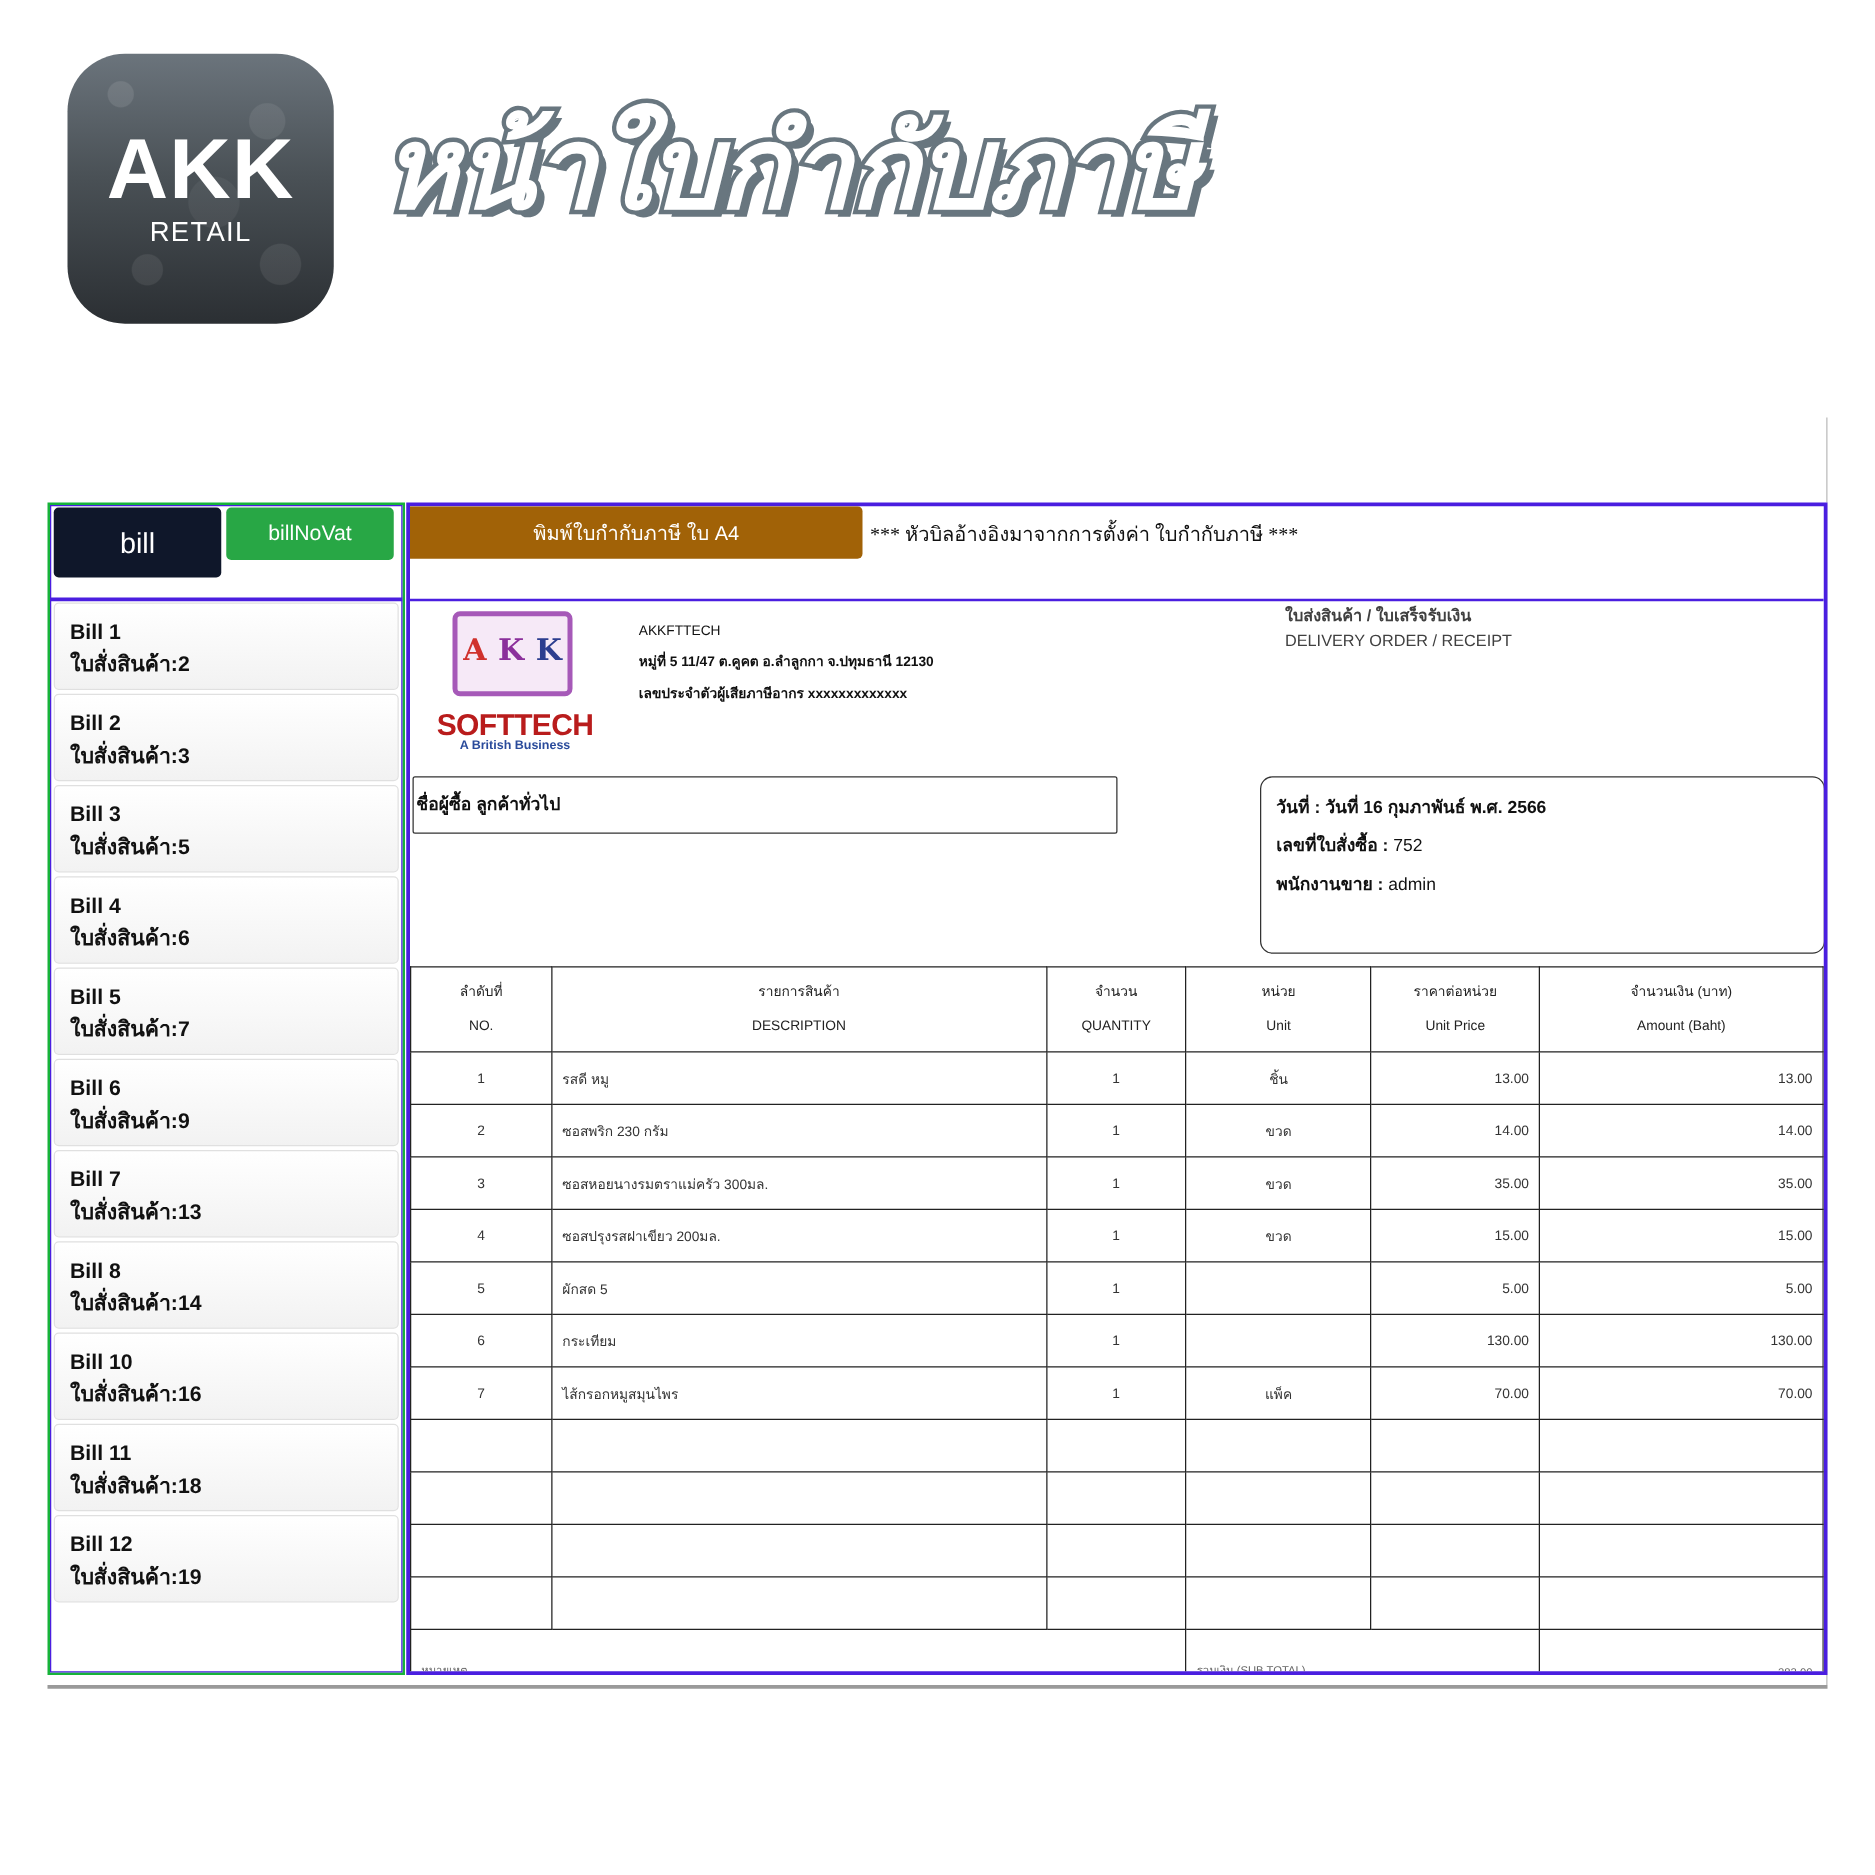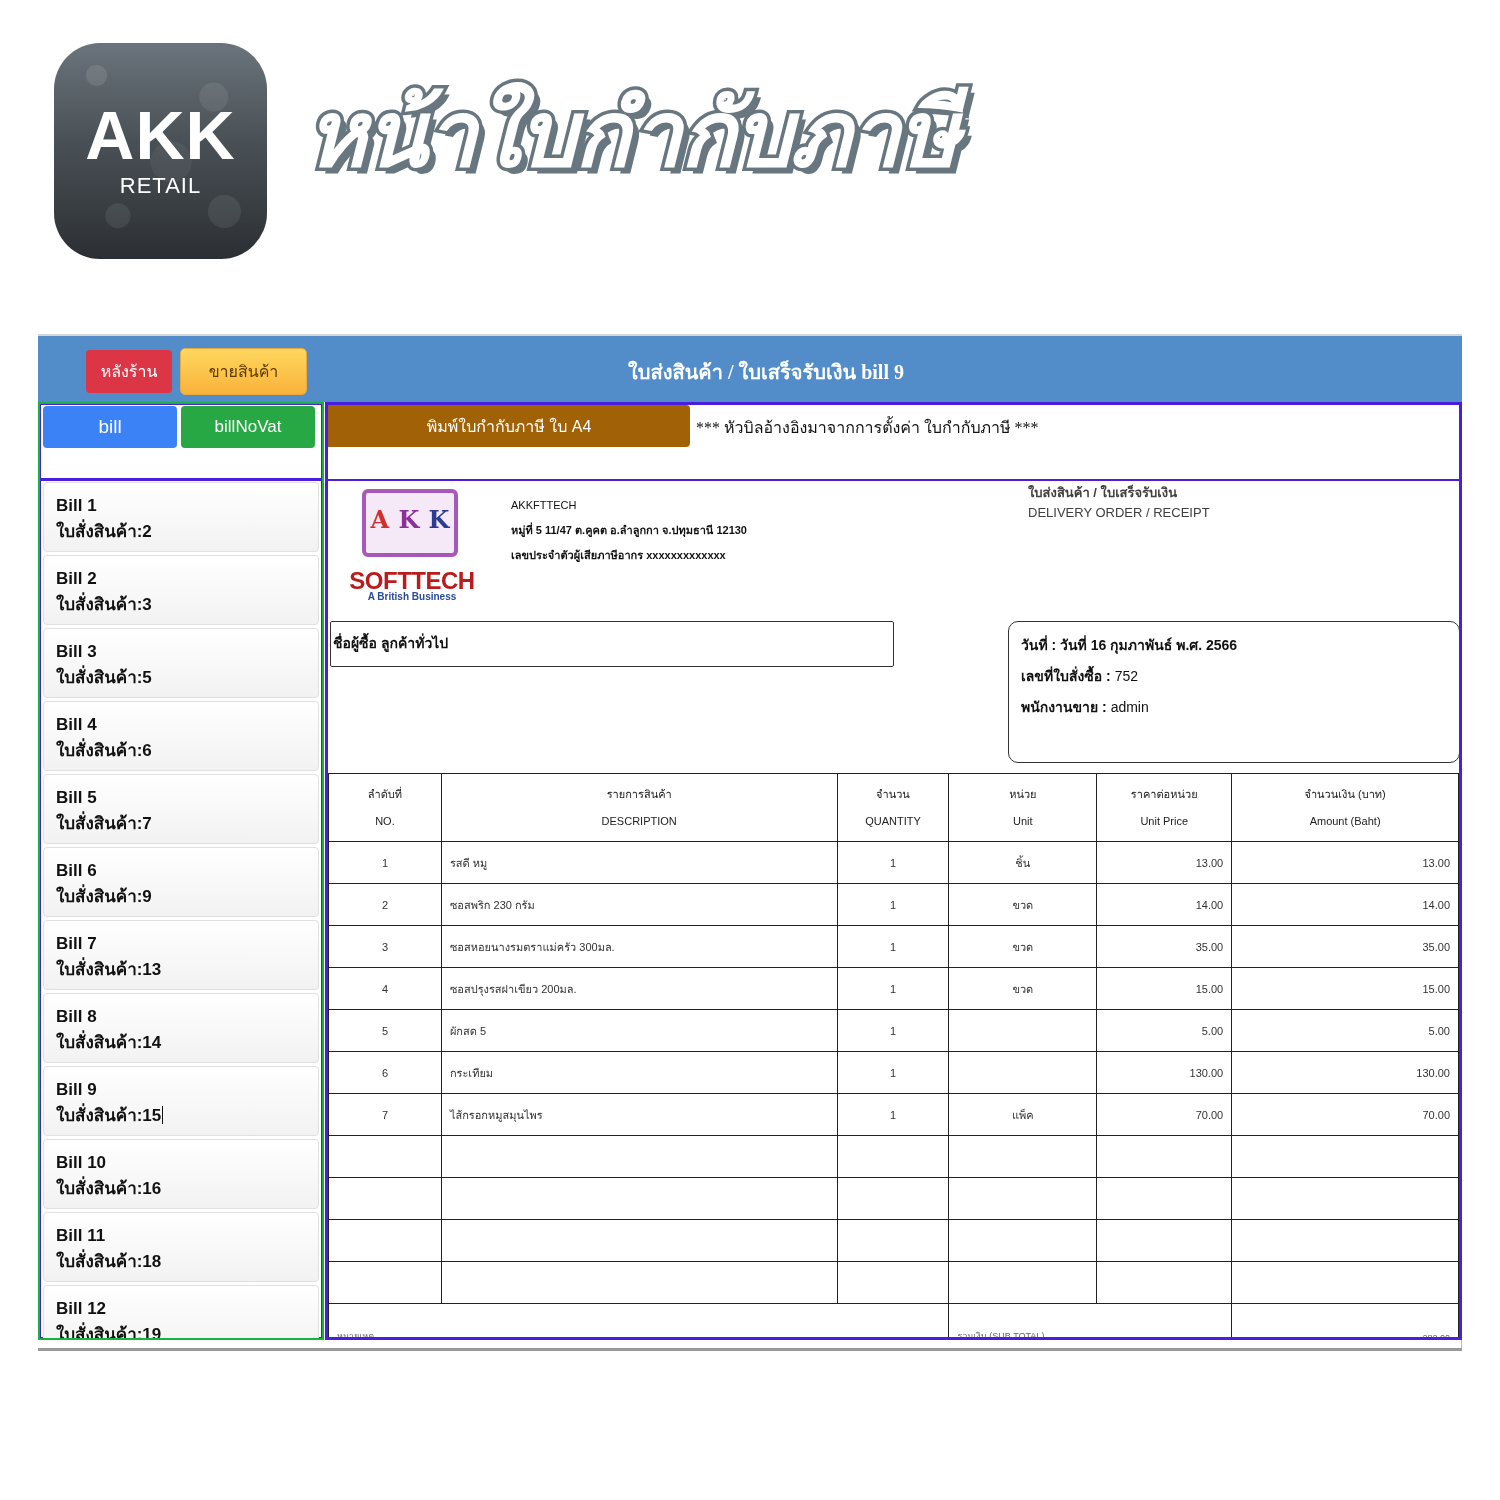--- a/index.html
+++ b/index.html
@@ -69,23 +69,23 @@
   }
 
   
   .left-panel {
     position: absolute; left: 0; top: 68px; width: 286px; height: 938px;
     border: 2px solid #17b33a; outline: 1px solid #4a1ee0; outline-offset: -3px;
     background: #fff; overflow: hidden;
   }
   .tab-row { position: absolute; left: 3px; top: 2px; height: 42px; width: 276px; }
   .tab-bill {
-    position: absolute; left: 0; top: 0; width: 134px; height: 42px;
-    background: #3b82f6; color: #fff; border-radius: 4px;
-    font-size: 19px; display: flex; align-items: center; justify-content: center;
+    position: absolute; left: 0; top: 0; width: 134px; height: 56px;
+    background: #0f172a; color: #fff; border-radius: 4px;
+    font-size: 23px; display: flex; align-items: center; justify-content: center;
   }
   .tab-novat {
     position: absolute; left: 138px; top: 0; width: 134px; height: 42px;
     background: #28a745; color: #fff; border-radius: 4px;
     font-size: 17px; display: flex; align-items: center; justify-content: center;
   }
   .left-divider {
     position: absolute; left: 0; top: 74px; width: 100%; height: 3px; background: #4a1ee0;
   }
   .bill-list { position: absolute; left: 3px; top: 78px; width: 276px; }
@@ -179,25 +179,20 @@
 <body>
 
 <div class="app-icon">
   <div class="pattern"></div>
   <div class="akk">AKK</div>
   <div class="retail">RETAIL</div>
 </div>
 <div class="hero-title">หน้าใบกำกับภาษี</div>
 
 <div class="window">
-  <div class="topbar">
-    <div class="btn-back">หลังร้าน</div>
-    <div class="btn-sell">ขายสินค้า</div>
-    <div class="topbar-title">ใบส่งสินค้า / ใบเสร็จรับเงิน bill 9</div>
-  </div>
 
   <div class="left-panel">
     <div class="tab-row">
       <div class="tab-bill">bill</div>
       <div class="tab-novat">billNoVat</div>
     </div>
     <div class="left-divider"></div>
     <div class="bill-list">
       <div class="bill-item">
           <div class="name">Bill 1</div>
@@ -223,24 +218,20 @@
           <div class="name">Bill 6</div>
           <div class="order">ใบสั่งสินค้า:9</div>
         </div>
       <div class="bill-item">
           <div class="name">Bill 7</div>
           <div class="order">ใบสั่งสินค้า:13</div>
         </div>
       <div class="bill-item">
           <div class="name">Bill 8</div>
           <div class="order">ใบสั่งสินค้า:14</div>
-        </div>
-      <div class="bill-item">
-          <div class="name">Bill 9</div>
-          <div class="order"><span>ใบสั่งสินค้า:15</span><span class="caret"></span></div>
         </div>
       <div class="bill-item">
           <div class="name">Bill 10</div>
           <div class="order">ใบสั่งสินค้า:16</div>
         </div>
       <div class="bill-item">
           <div class="name">Bill 11</div>
           <div class="order">ใบสั่งสินค้า:18</div>
         </div>
       <div class="bill-item">

